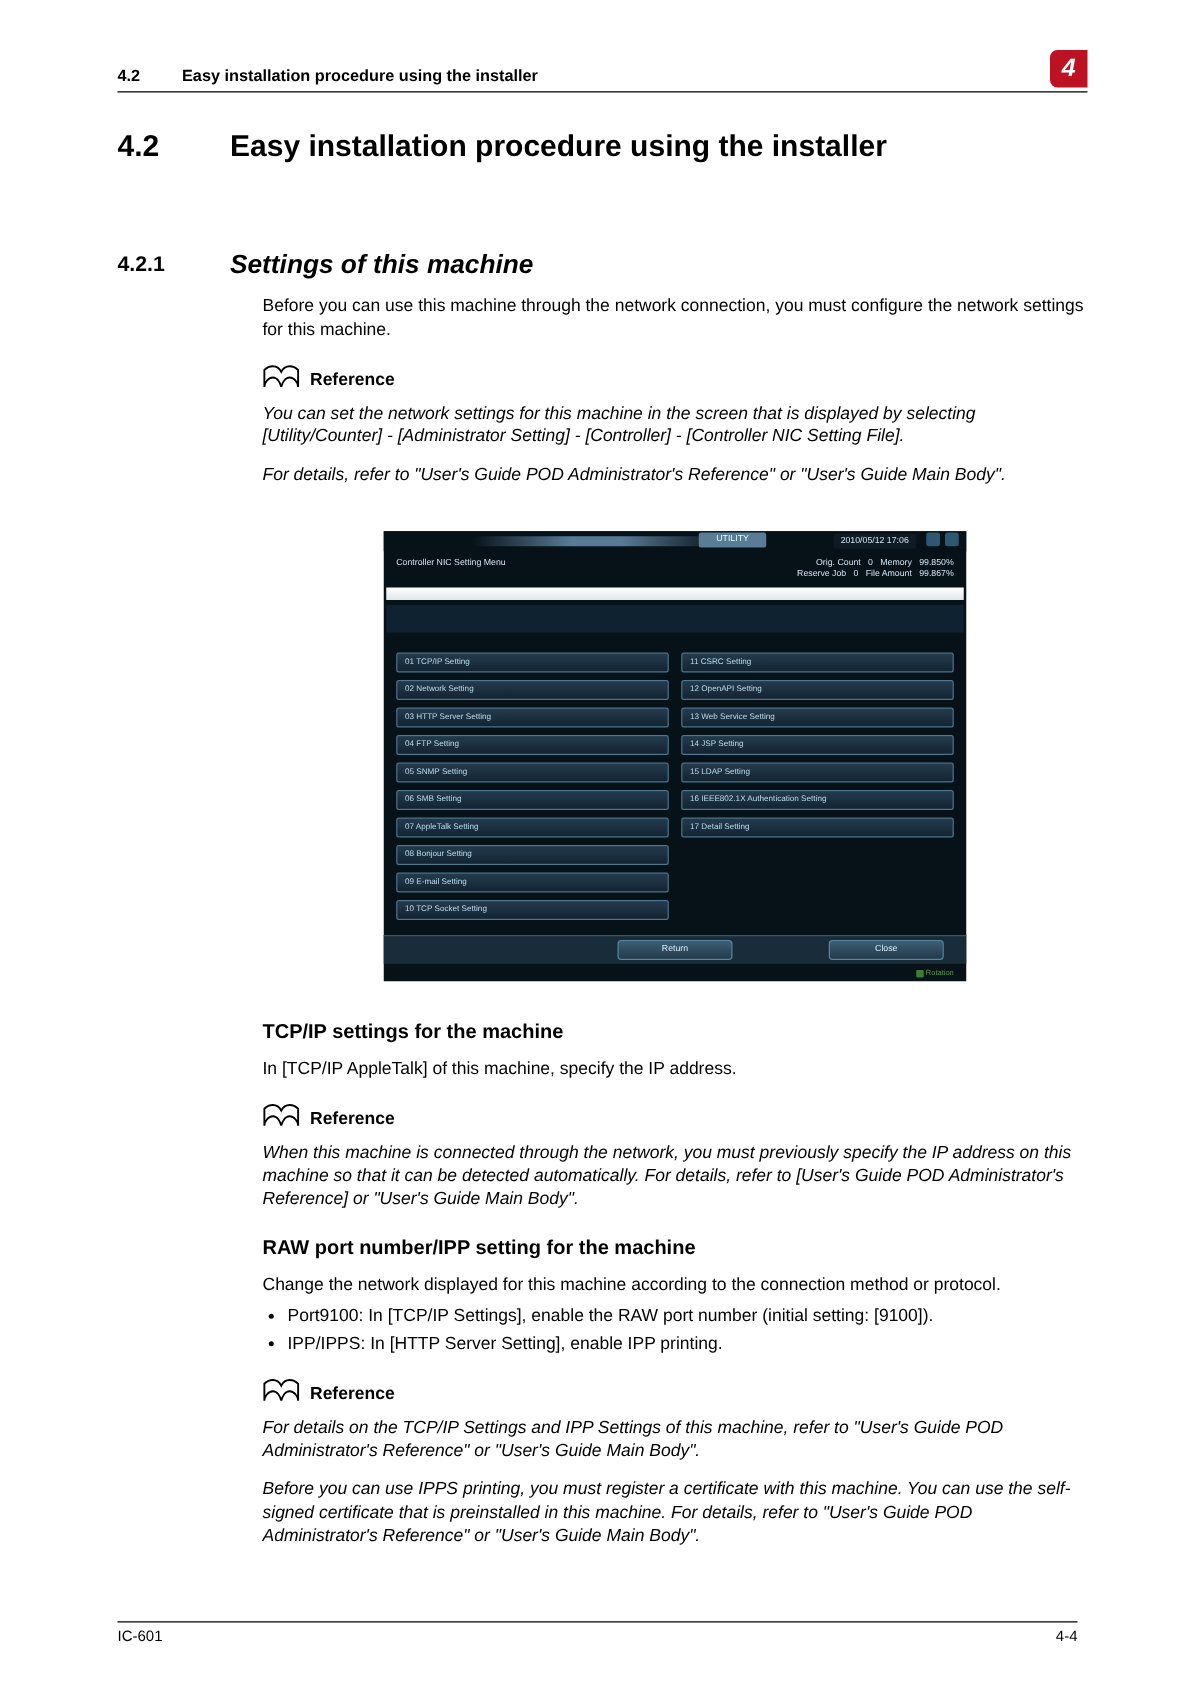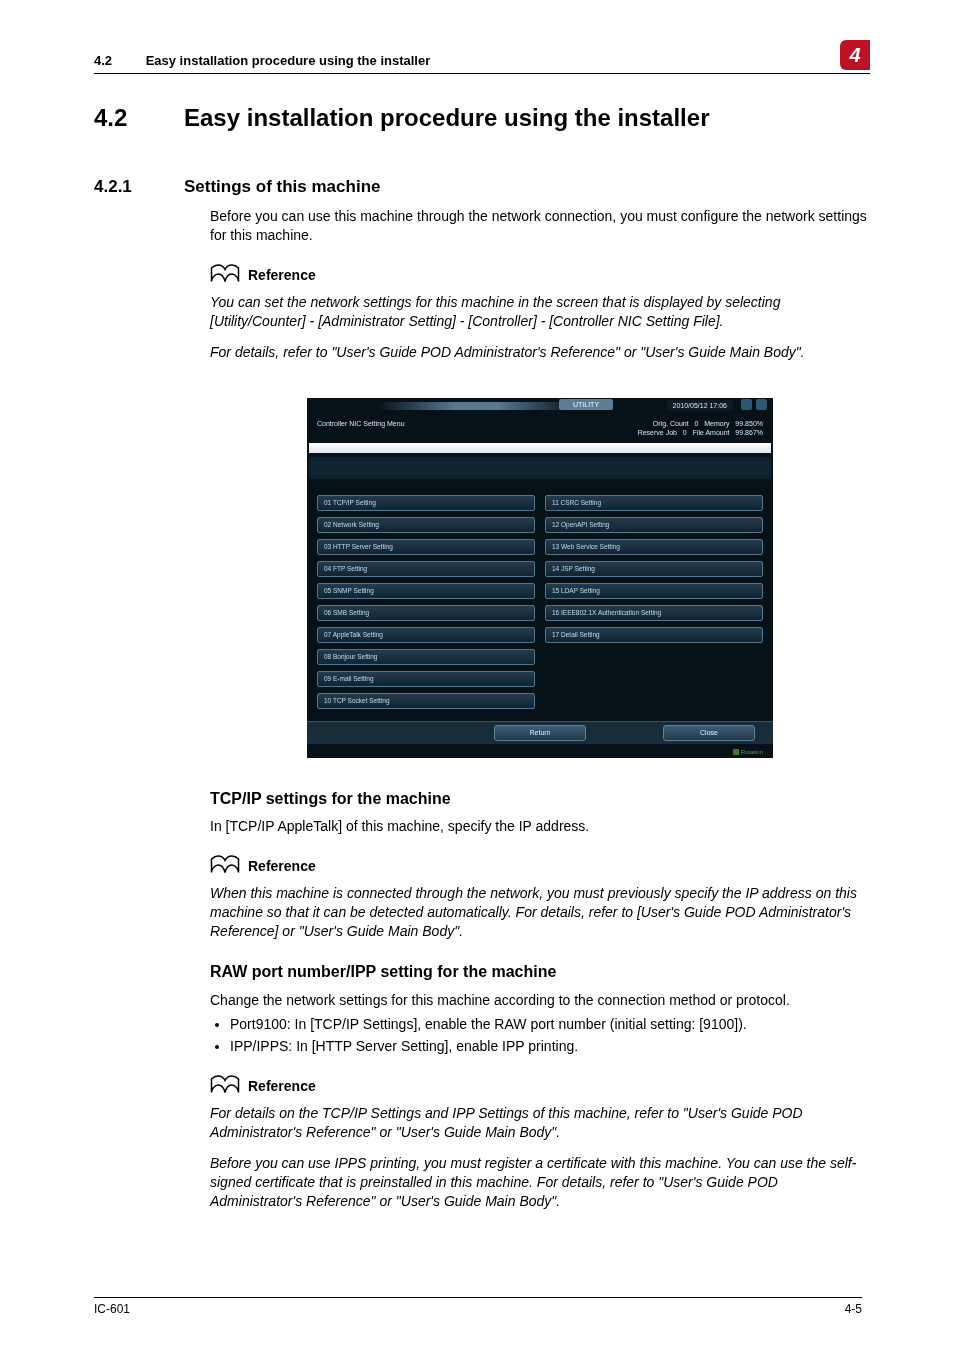--- a/index.html
+++ b/index.html
@@ -62,30 +62,31 @@
     font-weight: bold;
     width: 90px;
   }
   .h1row .txt {
     font-size: 24px;
     font-weight: bold;
   }
   .h2row {
     display: flex;
     align-items: center;
-    margin-top: 42px;
+    margin-top: 64px;
   }
   .h2row .num {
     font-size: 17px;
     font-weight: bold;
     width: 90px;
   }
   .h2row .txt {
-    font-size: 17px;
-    font-weight: bold;
+    font-size: 21px;
+    font-weight: bold;
+    font-style: italic;
   }
   .main-indent {
     margin-left: 116px;
   }
   .para {
     margin-top: 8px;
   }
   .subhead {
     font-size: 16px;
     font-weight: bold;
@@ -364,37 +365,37 @@
 
   <div class="ref-row">
     <svg class="ref-icon" viewBox="0 0 40 28">
       <path d="M2 24 C2 20 6 14 11 14 C16 14 19 20 20 24 C21 20 24 14 29 14 C34 14 38 20 38 24 L38 6 C38 6 34 2 29 2 C24 2 21 6 20 8 C19 6 16 2 11 2 C6 2 2 6 2 6 Z" fill="none" stroke="#000" stroke-width="2"></path>
     </svg>
     <span class="ref-label">Reference</span>
   </div>
   <div class="para italic">When this machine is connected through the network, you must previously specify the IP address on this machine so that it can be detected automatically. For details, refer to [User's Guide POD Administrator's Reference] or "User's Guide Main Body".</div>
 
   <div class="subhead">RAW port number/IPP setting for the machine</div>
-  <div class="para">Change the network settings for this machine according to the connection method or protocol.</div>
+  <div class="para">Change the network displayed for this machine according to the connection method or protocol.</div>
   <ul class="bullets" id="bullets">
         <li>Port9100: In [TCP/IP Settings], enable the RAW port number (initial setting: [9100]).</li>
         <li>IPP/IPPS: In [HTTP Server Setting], enable IPP printing.</li>
       </ul>
 
   <div class="ref-row">
     <svg class="ref-icon" viewBox="0 0 40 28">
       <path d="M2 24 C2 20 6 14 11 14 C16 14 19 20 20 24 C21 20 24 14 29 14 C34 14 38 20 38 24 L38 6 C38 6 34 2 29 2 C24 2 21 6 20 8 C19 6 16 2 11 2 C6 2 2 6 2 6 Z" fill="none" stroke="#000" stroke-width="2"></path>
     </svg>
     <span class="ref-label">Reference</span>
   </div>
   <div class="para italic">For details on the TCP/IP Settings and IPP Settings of this machine, refer to "User's Guide POD Administrator's Reference" or "User's Guide Main Body".</div>
   <div class="para italic" style="margin-top:12px">Before you can use IPPS printing, you must register a certificate with this machine. You can use the self-signed certificate that is preinstalled in this machine. For details, refer to "User's Guide POD Administrator's Reference" or "User's Guide Main Body".</div>
 </div>
 
 <div class="footer">
   <div class="rule"></div>
   <div class="frow">
     <span>IC-601</span>
-    <span>4-5</span>
+    <span>4-4</span>
   </div>
 </div>
 
 </div>
 
 </body></html>

